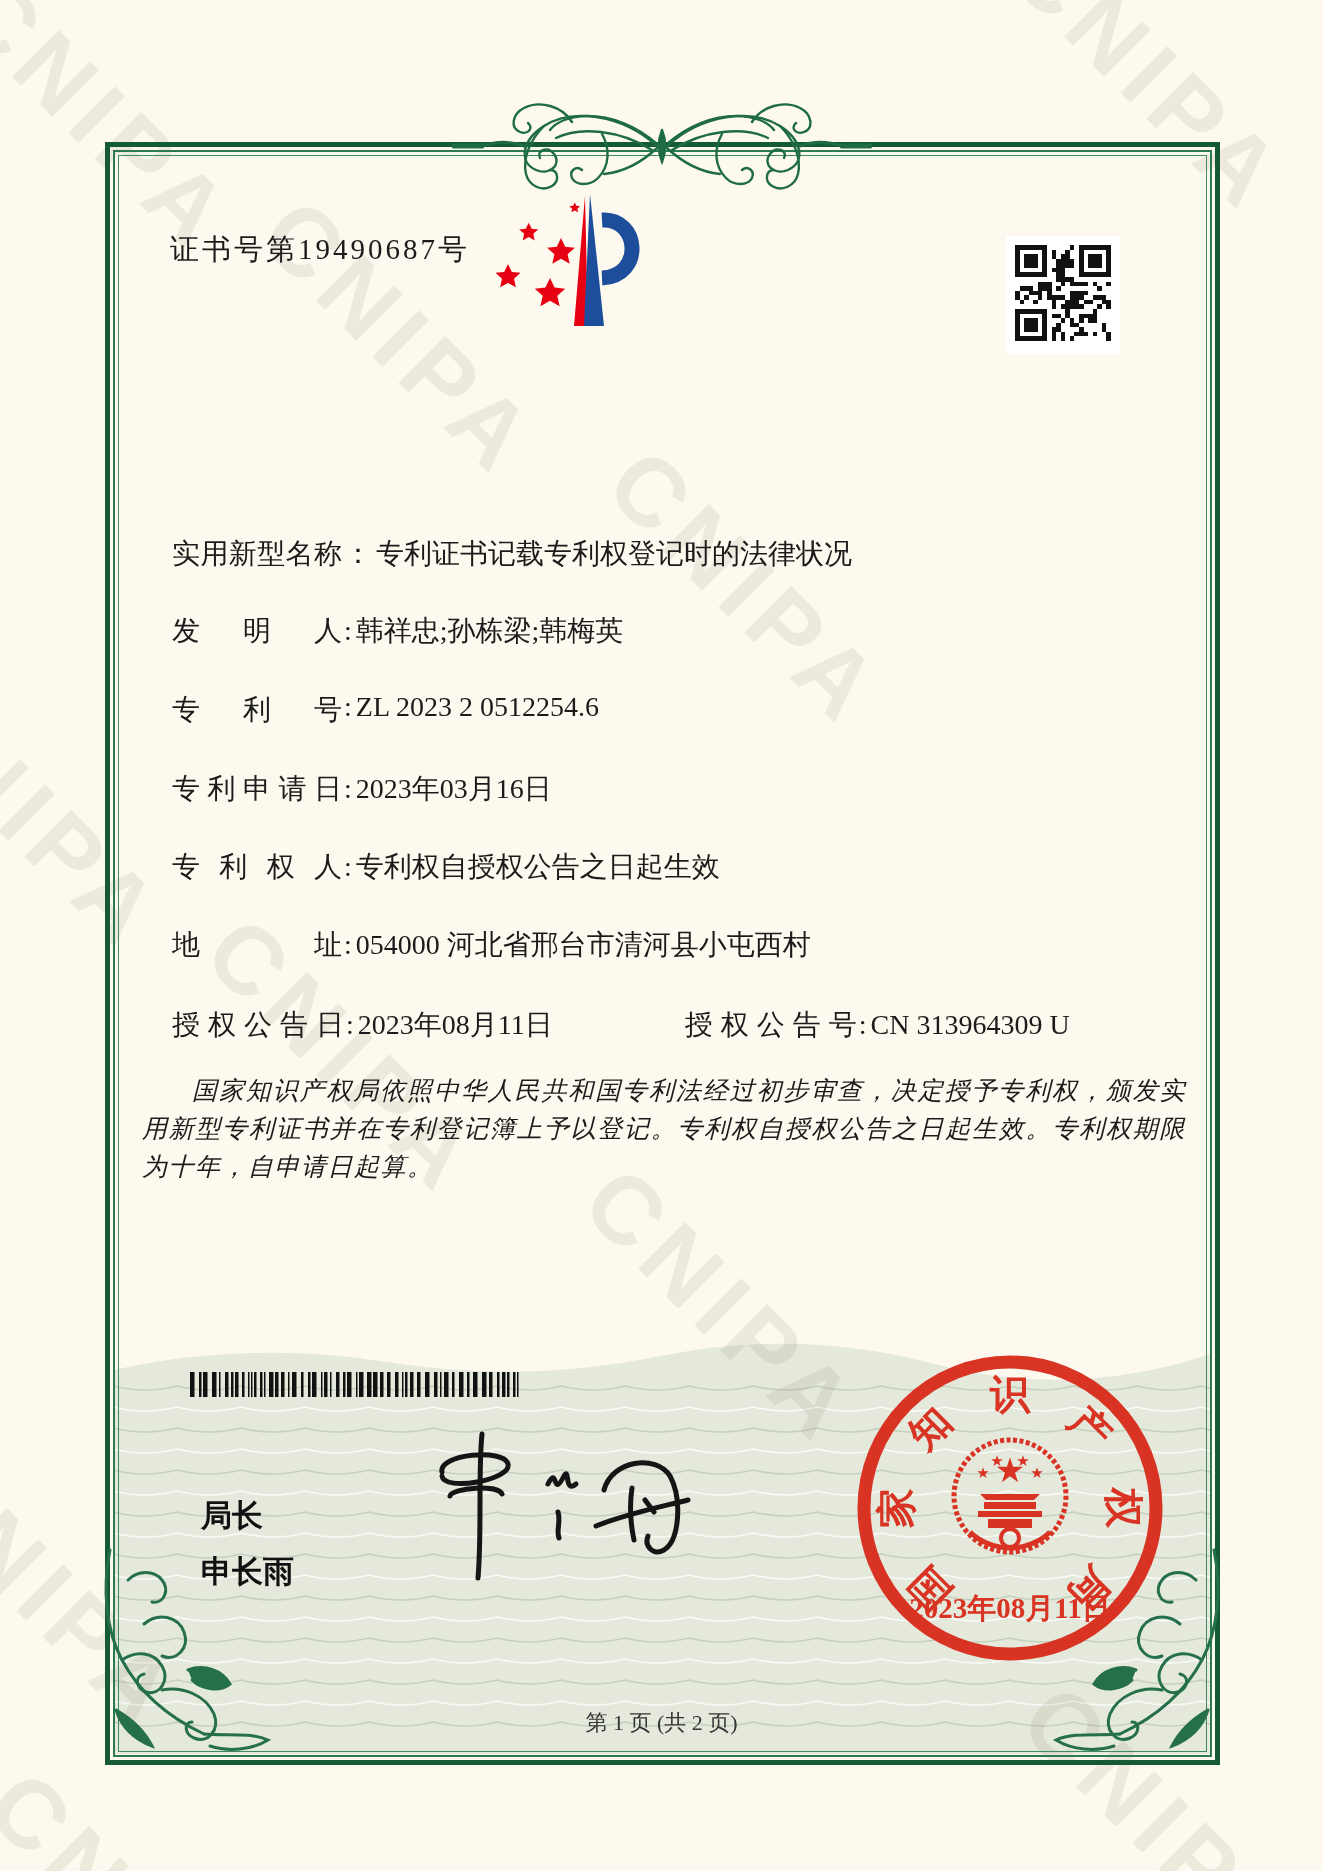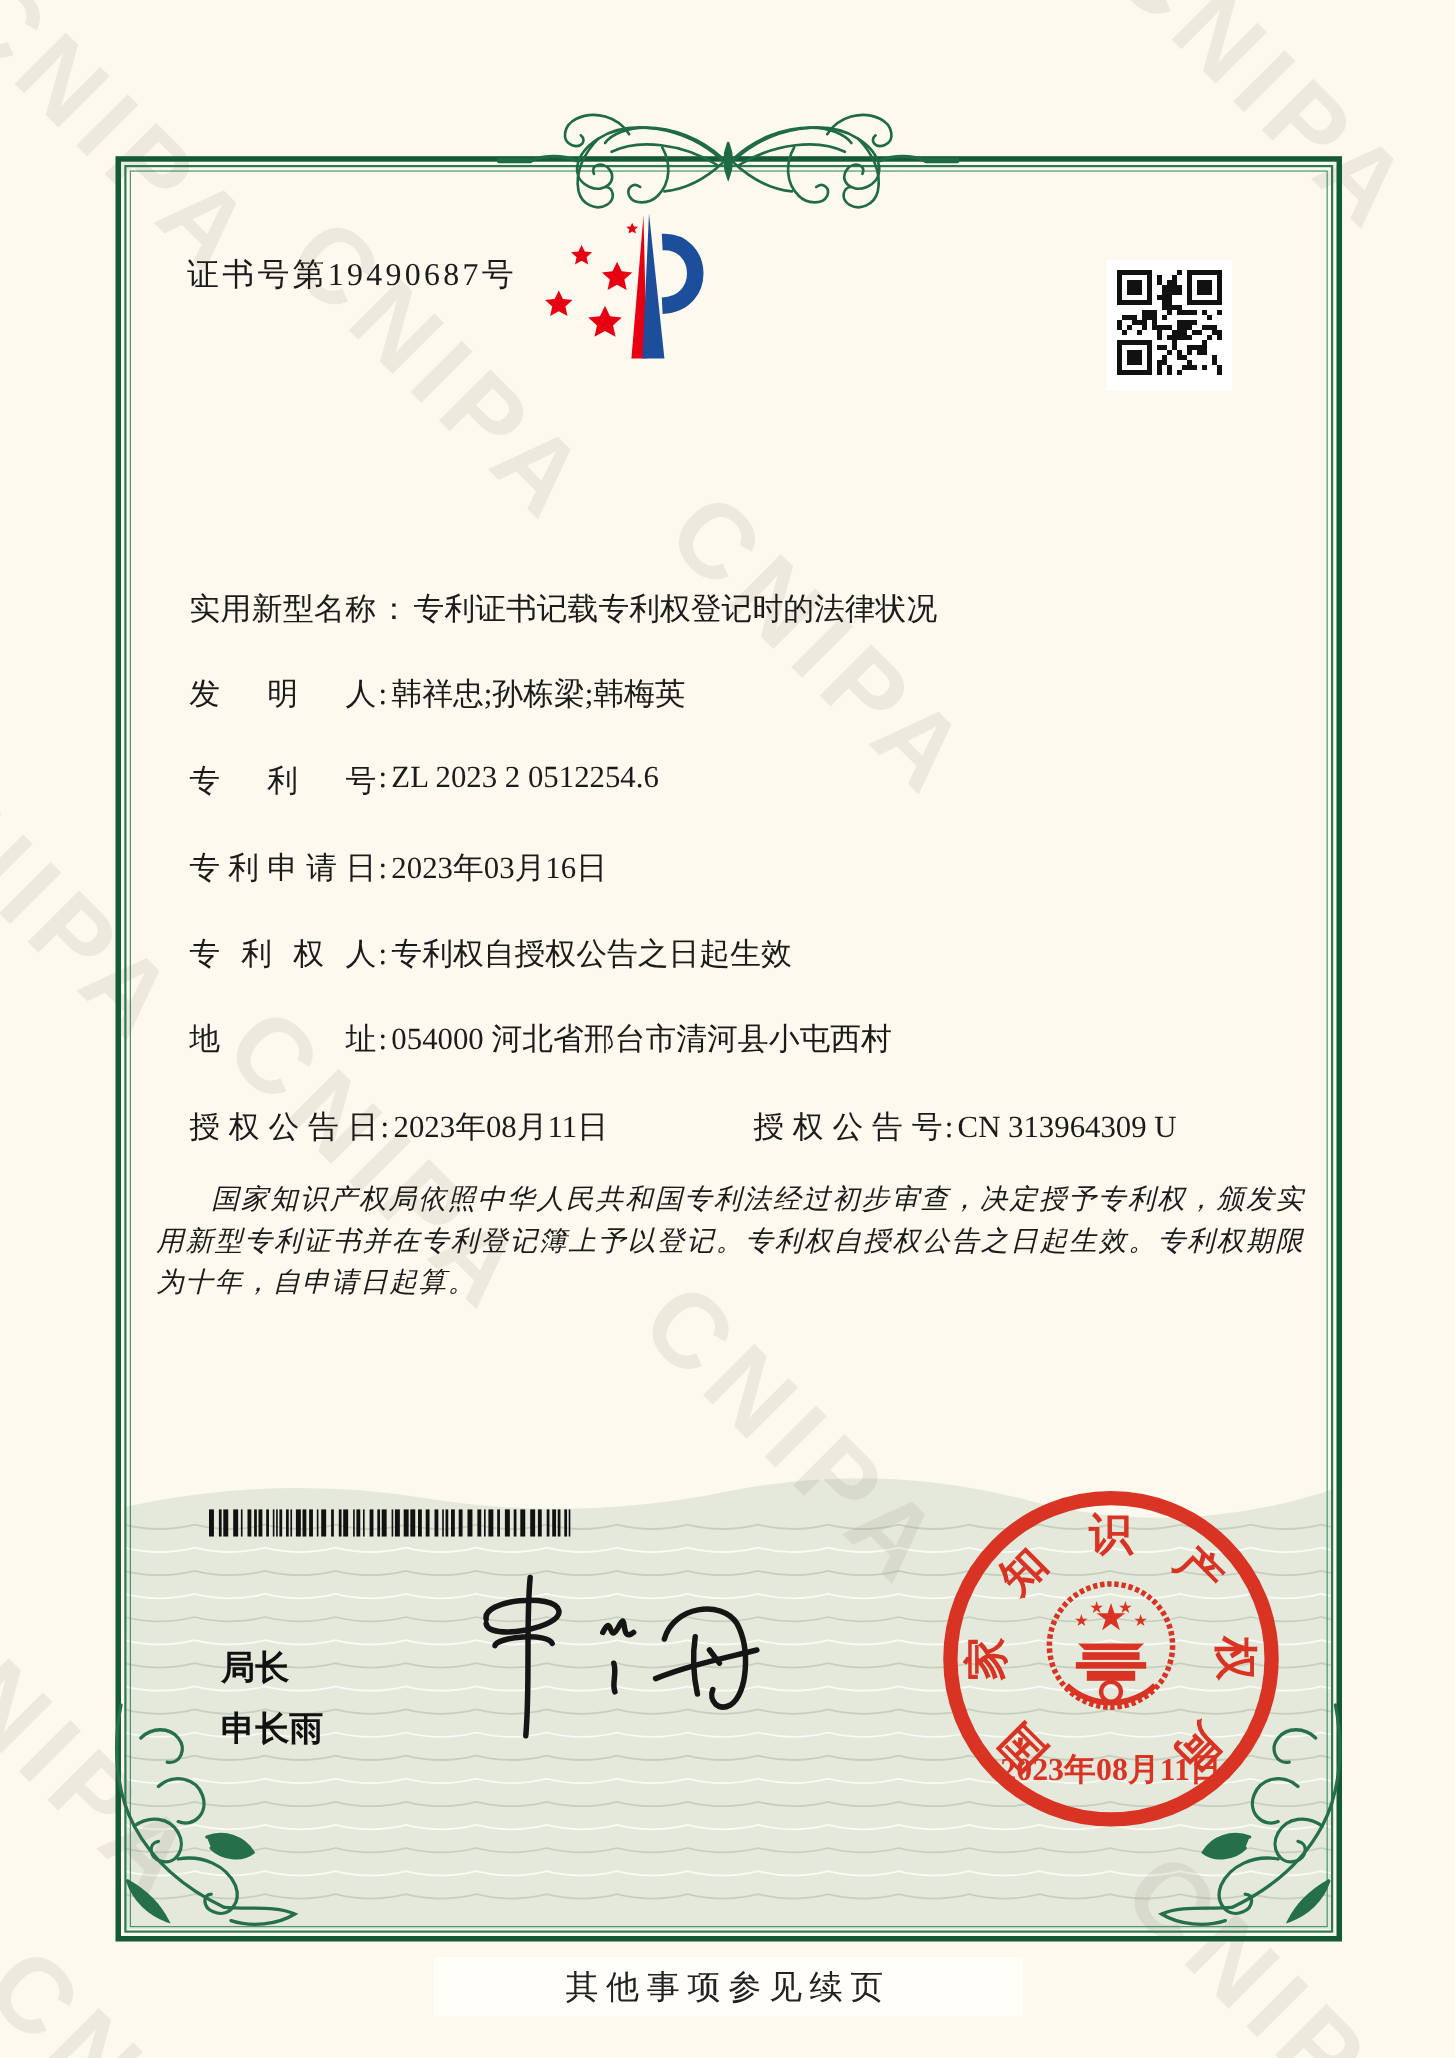--- a/index.html
+++ b/index.html
@@ -519,20 +519,21 @@
         <path d="M52,68 C54,60 100,56 104,66"></path>
         <path d="M150,56 C160,36 154,72 166,48 C172,38 166,66 178,56"></path>
         <path d="M160,84 C163,94 158,102 161,110"></path>
         <path d="M206,62 C214,32 258,26 272,48 C284,70 282,112 266,122 C255,128 246,118 250,108"></path>
         <path d="M234,60 C231,80 233,98 236,112"></path>
         <path d="M198,98 C228,86 258,80 290,72"></path>
         <path d="M247,72 l9,12"></path>
       </g>
     </svg>
 
+    <div class="pageinfo">第 1 页 (共 2 页)</div>
   </div>
 
   <svg id="seal" width="320" height="334" viewBox="0 0 320 334">
     <circle cx="160" cy="162" r="146" fill="none" stroke="#d92a1a" stroke-width="13"></circle>
     <g fill="#d92a1a" font-family="'Liberation Serif','DejaVu Serif',serif" font-weight="700">
       <text x="160" y="62" font-size="40" text-anchor="middle" transform="rotate(-135 160 162)">国</text>
       <text x="160" y="62" font-size="40" text-anchor="middle" transform="rotate(-90 160 162)">家</text>
       <text x="160" y="62" font-size="40" text-anchor="middle" transform="rotate(-45 160 162)">知</text>
       <text x="160" y="62" font-size="40" text-anchor="middle">识</text>
       <text x="160" y="62" font-size="40" text-anchor="middle" transform="rotate(45 160 162)">产</text>
@@ -549,15 +550,14 @@
       <path d="M-30,-2 L30,-2 L24,4 L-24,4 Z"></path>
       <rect x="-26" y="6" width="52" height="7"></rect>
       <rect x="-32" y="15" width="64" height="6"></rect>
       <rect x="-22" y="23" width="44" height="9"></rect>
       <circle cy="42" r="9" fill="none" stroke="#d92a1a" stroke-width="4"></circle>
       <path d="M-40,36 C-30,46 -14,52 0,52 C14,52 30,46 40,36" fill="none" stroke="#d92a1a" stroke-width="5"></path>
     </g>
     <text x="160" y="272" font-size="29" text-anchor="middle" fill="#d92a1a" font-family="'Liberation Serif','DejaVu Serif',serif" font-weight="700">2023年08月11日</text>
   </svg>
 
-  <div class="contnote">其他事项参见续页</div>
 
 </div>
 
 </body></html>

